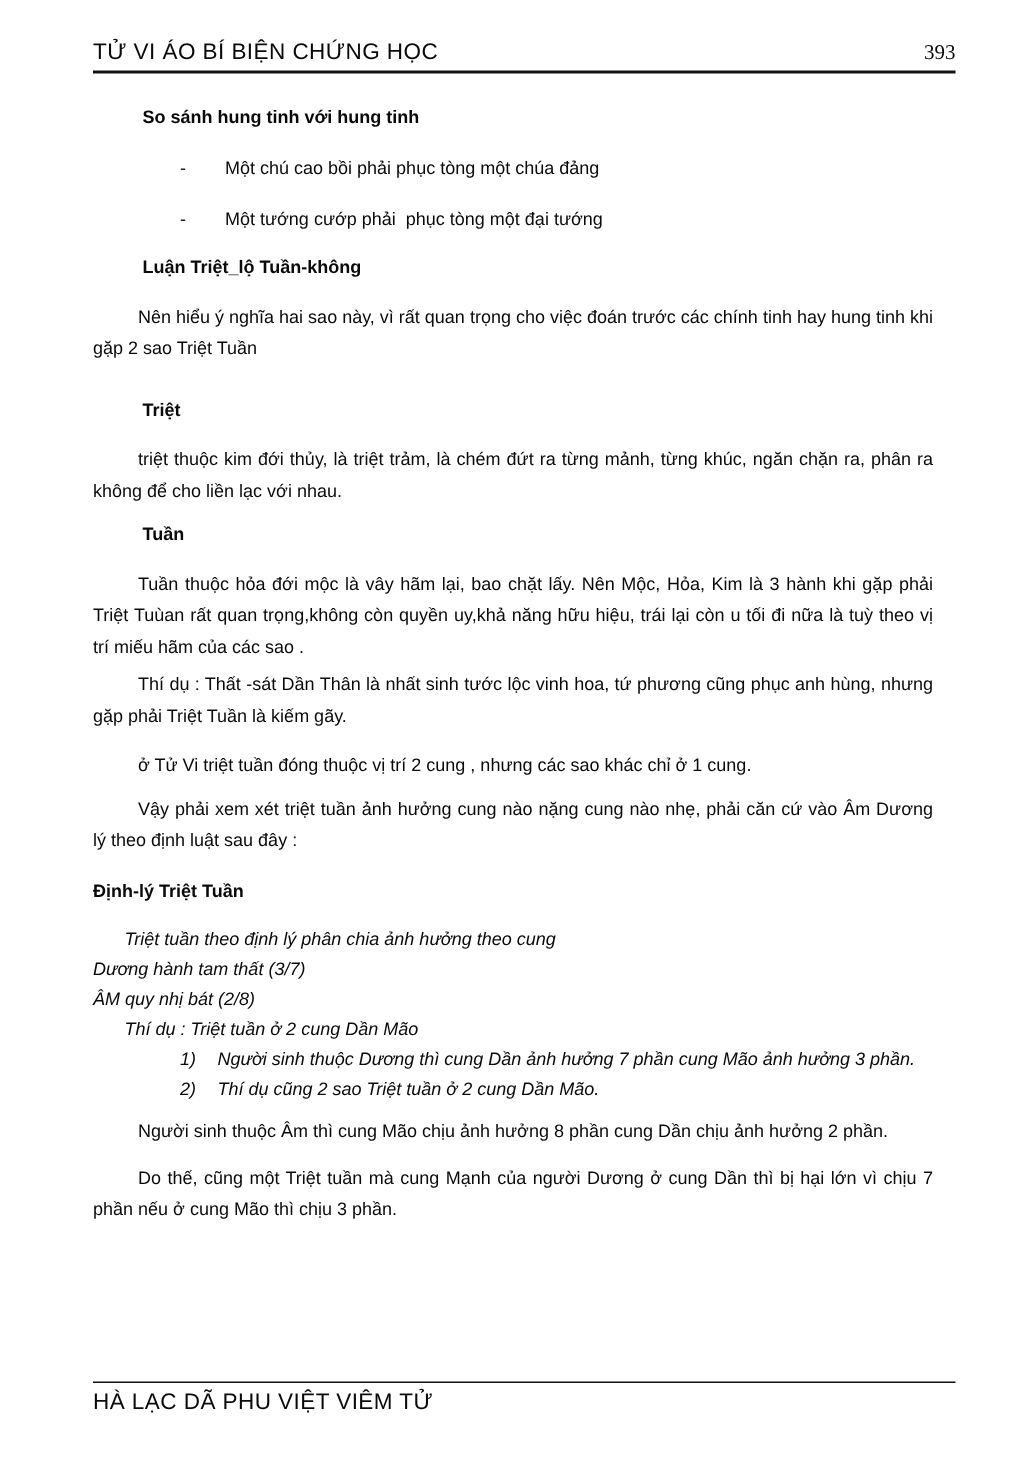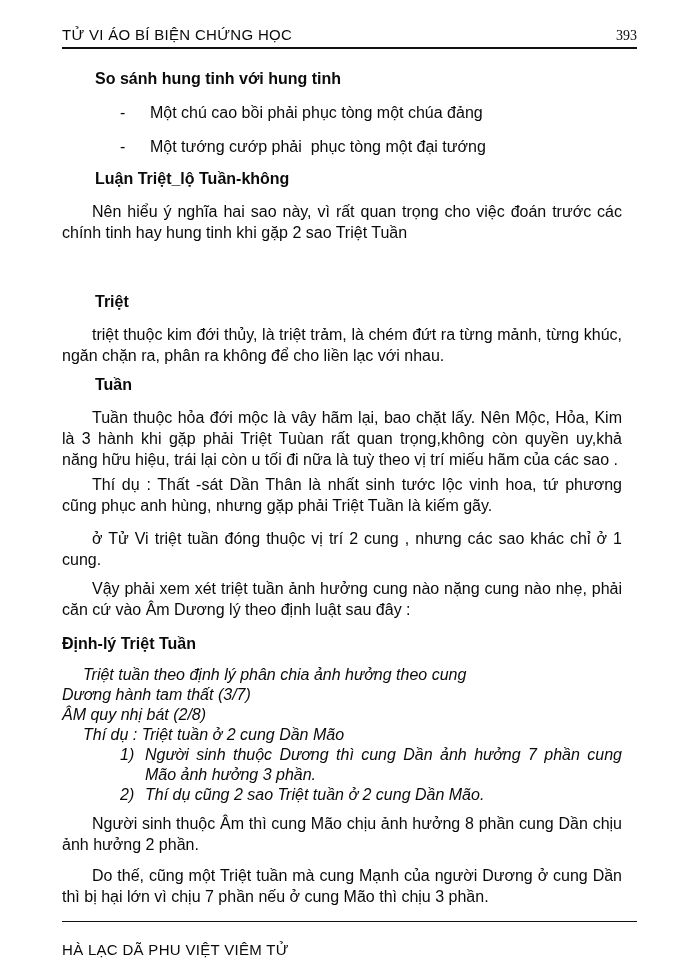--- a/index.html
+++ b/index.html
@@ -30,21 +30,21 @@
     letter-spacing: 0.3px;
   }
   .page-num {
     font-family: "Liberation Serif", serif;
     font-size: 14px;
     line-height: 15px;
   }
   
   .content {
     width: 560px;
-    font-size: 16px;
+    font-size: 12px;
     line-height: 21px;
   }
   .hd { font-weight: bold; }
   .ind { margin-left: 33px; }
   .para {
     text-align: justify;
     text-indent: 30px;
   }
   .dash-row {
     display: flex;
@@ -59,29 +59,29 @@
   .num { width: 25px; flex: 0 0 25px; }
   .num-text { flex: 1; text-align: justify; }
   
   .mt-4  { margin-top: 4px; }
   .mt-8  { margin-top: 8px; }
   .mt-10 { margin-top: 10px; }
   .mt-11 { margin-top: 11px; }
   .mt-12 { margin-top: 12px; }
   .mt-13 { margin-top: 13px; }
   .mt-19 { margin-top: 19px; }
-  .mt-41 { margin-top: 48px; }
+  .mt-41 { margin-top: 20px; }
   
   .running-footer {
     position: absolute;
     left: 62px;
     top: 921px;
     width: 575px;
     border-top: 1.5px solid #111;
-    padding-top: 19px;
+    padding-top: 4px;
     font-size: 15px;
     letter-spacing: 0.3px;
   }
 </style>
 </head>
 <body>
 
 <div class="page">
 
   <div class="running-header">

